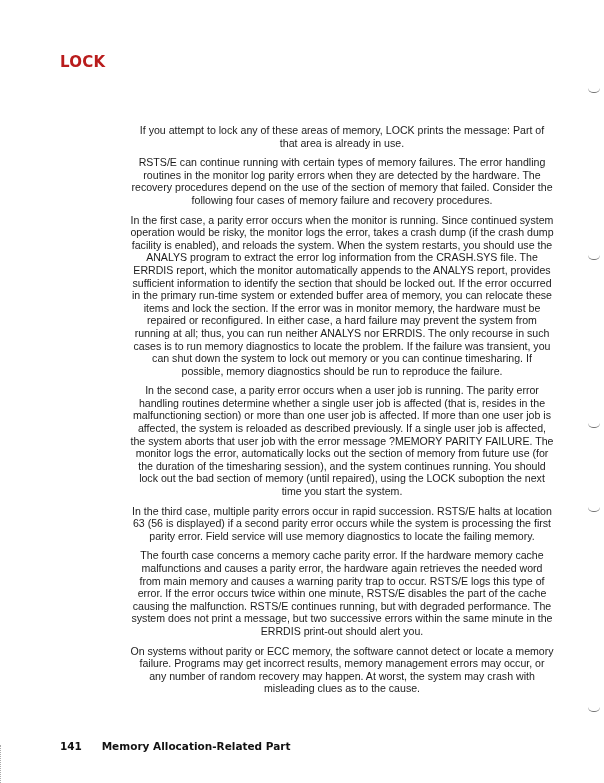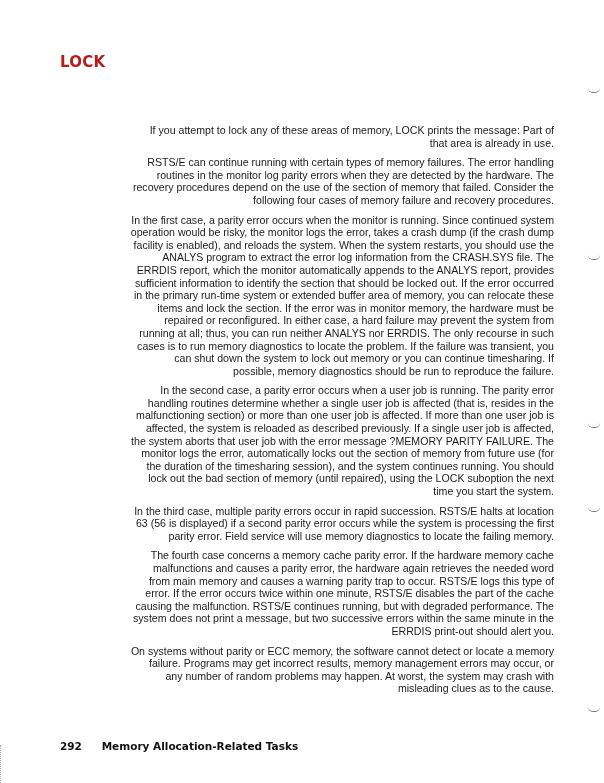--- a/index.html
+++ b/index.html
@@ -1,42 +1,42 @@
 <!DOCTYPE html>
 <html><head>
   <meta charset="utf-8">
   <style>
     html, body { margin: 0; padding: 0; background: #ffffff; }
     body { width: 604px; height: 783px; position: relative; overflow: hidden; font-family: "DejaVu Sans", "Liberation Sans", sans-serif; color: #1a1a1a; }
     .title { position: absolute; left: 60px; top: 53px; font-family: "DejaVu Sans", sans-serif; font-weight: bold; font-size: 15px; letter-spacing: 0.2px; color: #b91c1c; }
     .body { position: absolute; left: 130px; top: 124px; width: 436px; }
-    .para { font-family: "Liberation Sans", sans-serif; font-size: 10.6px; line-height: 12.6px; margin: 0 12px 7px 0; color: #1c1c1c; text-align: right; }
+    .para { font-family: "Liberation Sans", sans-serif; font-size: 10.6px; line-height: 12.6px; margin: 0 12px 7px 0; color: #1c1c1c; text-align: center; }
     .footer { position: absolute; left: 60px; top: 740px; font-family: "DejaVu Sans", sans-serif; font-weight: bold; font-size: 10.5px; color: #111; }
     .footer .num { display: inline-block; width: 38px; }
     .mark { position: absolute; width: 12px; height: 4px; border-bottom: 1px solid #777; border-radius: 0 0 8px 8px; }
     .leftmark { position: absolute; left: 0; top: 745px; width: 2px; height: 38px; border-left: 1px dotted #aaa; }
   </style>
 </head>
 <body>
 
 <div class="title">LOCK</div>
 
 <div class="body">
   <p class="para">If you attempt to lock any of these areas of memory, LOCK prints the message: Part of that area is already in use.</p>
   <p class="para">RSTS/E can continue running with certain types of memory failures. The error handling routines in the monitor log parity errors when they are detected by the hardware. The recovery procedures depend on the use of the section of memory that failed. Consider the following four cases of memory failure and recovery procedures.</p>
   <p class="para">In the first case, a parity error occurs when the monitor is running. Since continued system operation would be risky, the monitor logs the error, takes a crash dump (if the crash dump facility is enabled), and reloads the system. When the system restarts, you should use the ANALYS program to extract the error log information from the CRASH.SYS file. The ERRDIS report, which the monitor automatically appends to the ANALYS report, provides sufficient information to identify the section that should be locked out. If the error occurred in the primary run-time system or extended buffer area of memory, you can relocate these items and lock the section. If the error was in monitor memory, the hardware must be repaired or reconfigured. In either case, a hard failure may prevent the system from running at all; thus, you can run neither ANALYS nor ERRDIS. The only recourse in such cases is to run memory diagnostics to locate the problem. If the failure was transient, you can shut down the system to lock out memory or you can continue timesharing. If possible, memory diagnostics should be run to reproduce the failure.</p>
   <p class="para">In the second case, a parity error occurs when a user job is running. The parity error handling routines determine whether a single user job is affected (that is, resides in the malfunctioning section) or more than one user job is affected. If more than one user job is affected, the system is reloaded as described previously. If a single user job is affected, the system aborts that user job with the error message ?MEMORY PARITY FAILURE. The monitor logs the error, automatically locks out the section of memory from future use (for the duration of the timesharing session), and the system continues running. You should lock out the bad section of memory (until repaired), using the LOCK suboption the next time you start the system.</p>
   <p class="para">In the third case, multiple parity errors occur in rapid succession. RSTS/E halts at location 63 (56 is displayed) if a second parity error occurs while the system is processing the first parity error. Field service will use memory diagnostics to locate the failing memory.</p>
   <p class="para">The fourth case concerns a memory cache parity error. If the hardware memory cache malfunctions and causes a parity error, the hardware again retrieves the needed word from main memory and causes a warning parity trap to occur. RSTS/E logs this type of error. If the error occurs twice within one minute, RSTS/E disables the part of the cache causing the malfunction. RSTS/E continues running, but with degraded performance. The system does not print a message, but two successive errors within the same minute in the ERRDIS print-out should alert you.</p>
-  <p class="para">On systems without parity or ECC memory, the software cannot detect or locate a memory failure. Programs may get incorrect results, memory management errors may occur, or any number of random problems may happen. At worst, the system may crash with misleading clues as to the cause.</p>
+  <p class="para">On systems without parity or ECC memory, the software cannot detect or locate a memory failure. Programs may get incorrect results, memory management errors may occur, or any number of random recovery may happen. At worst, the system may crash with misleading clues as to the cause.</p>
 </div>
 
 <div class="footer">
-  <span class="num">292</span>
-  <span>Memory Allocation-Related Tasks</span>
+  <span class="num">141</span>
+  <span>Memory Allocation-Related Part</span>
 </div>
 
 <div class="mark" style="left:588px; top:88px;"></div>
 <div class="mark" style="left:588px; top:255px;"></div>
 <div class="mark" style="left:588px; top:423px;"></div>
 <div class="mark" style="left:588px; top:507px;"></div>
 <div class="mark" style="left:588px; top:707px;"></div>
 <div class="leftmark"></div>
 
 </body></html>

